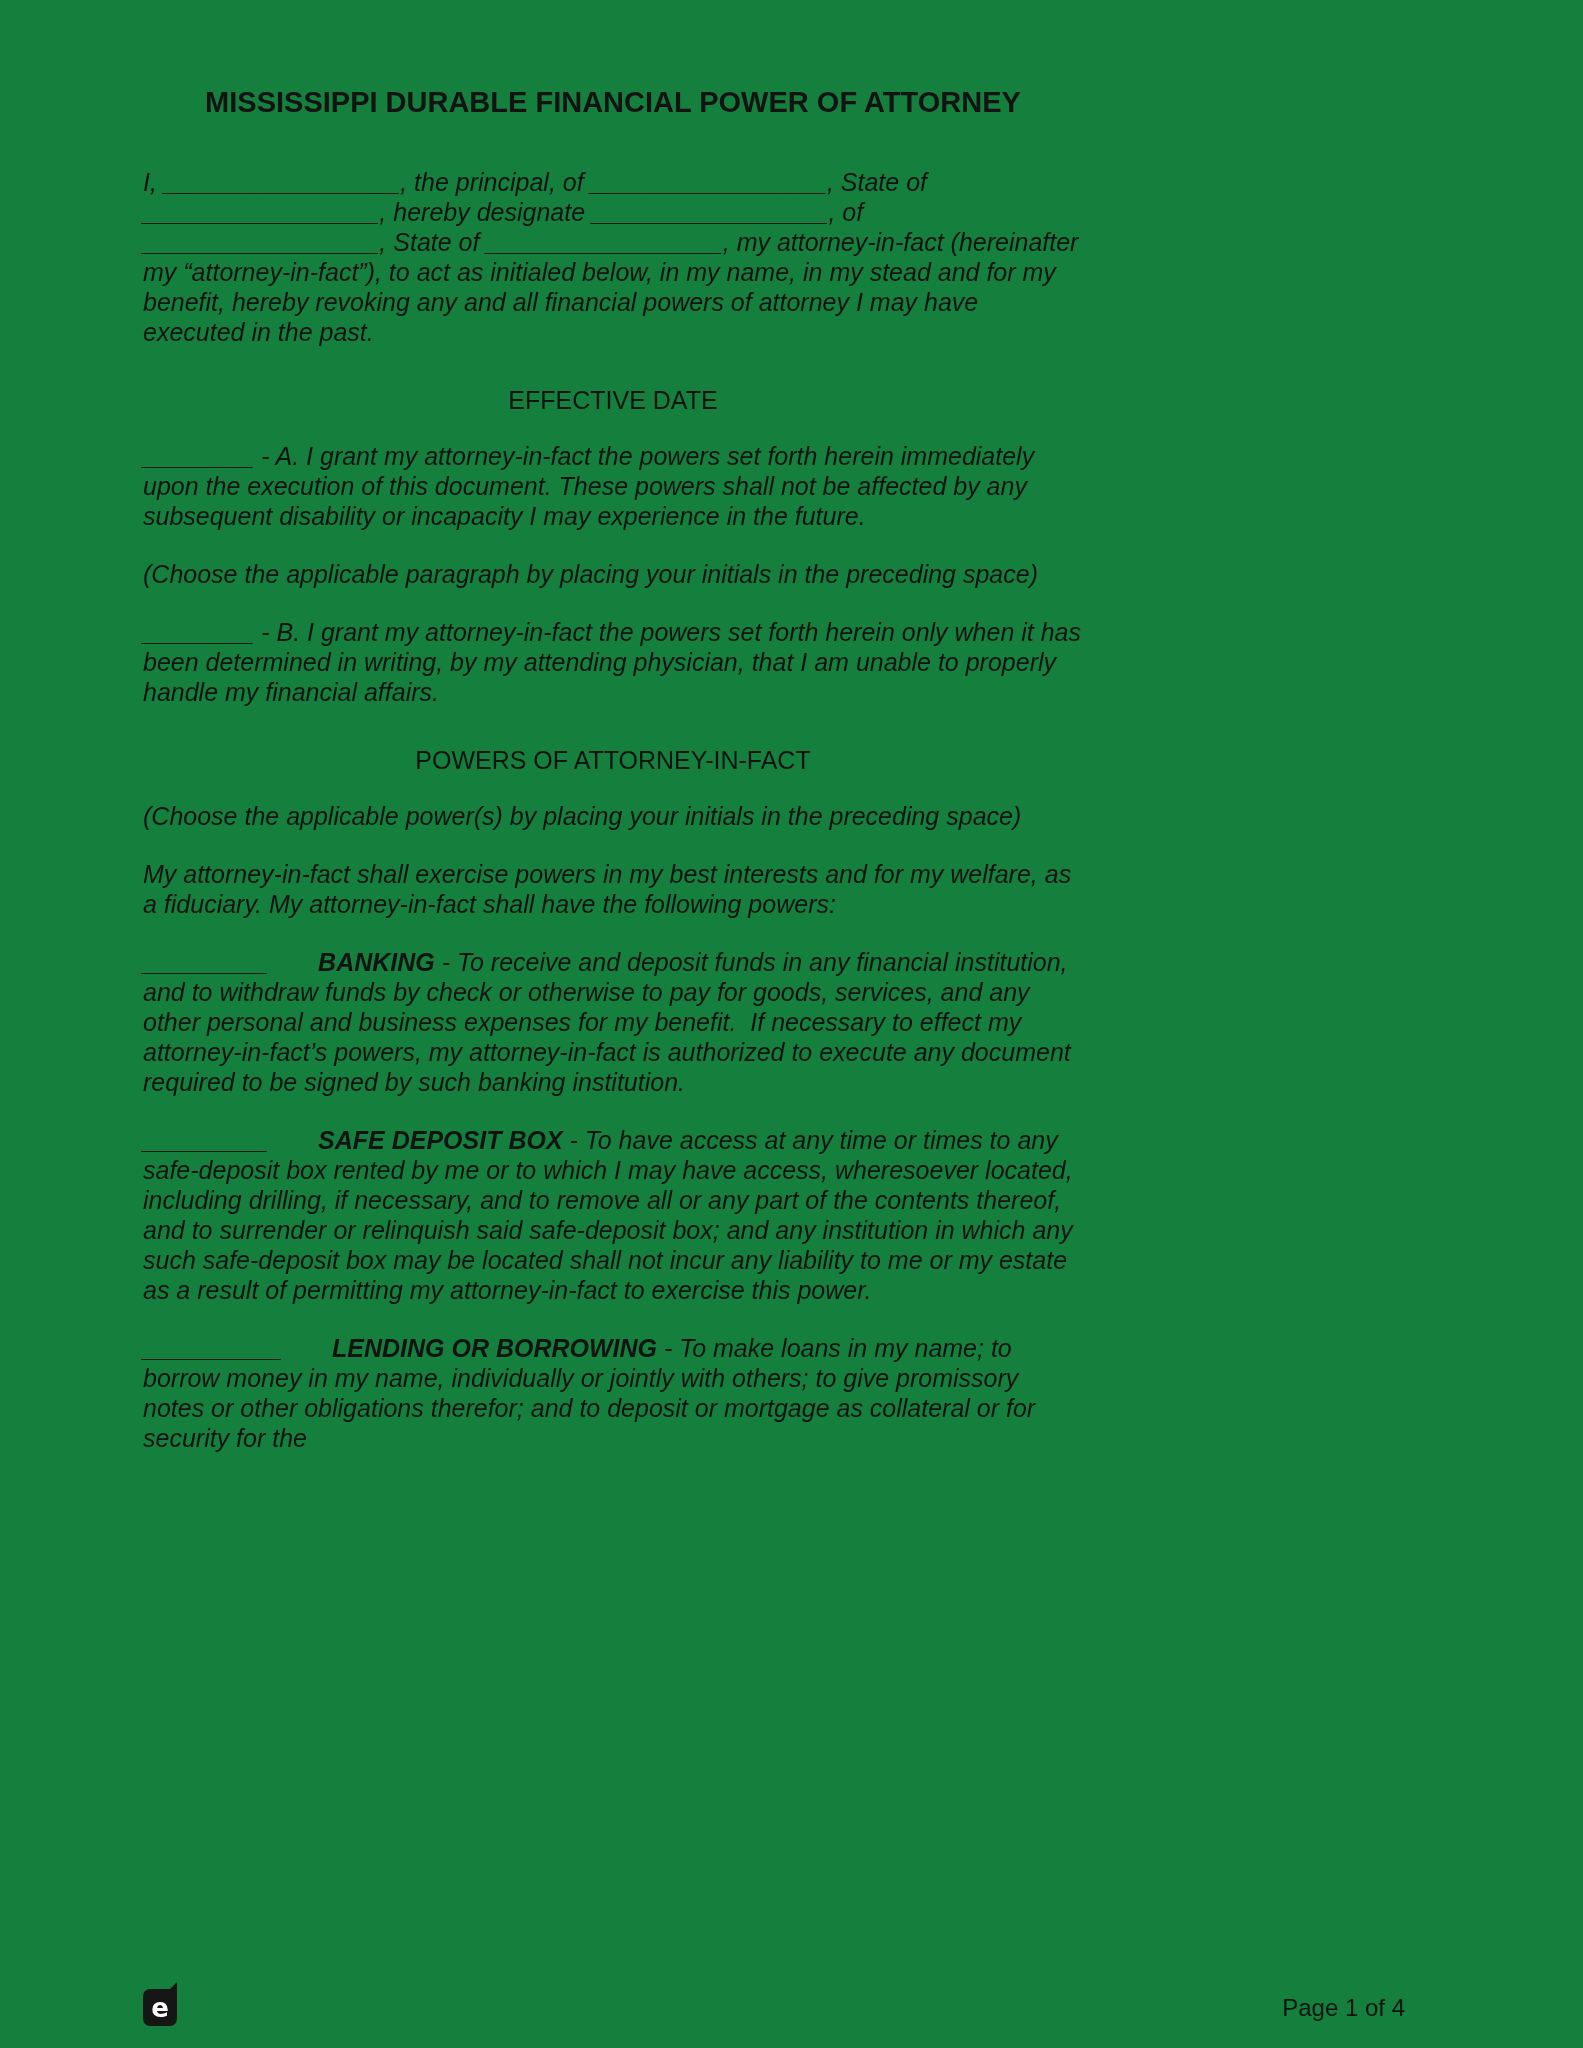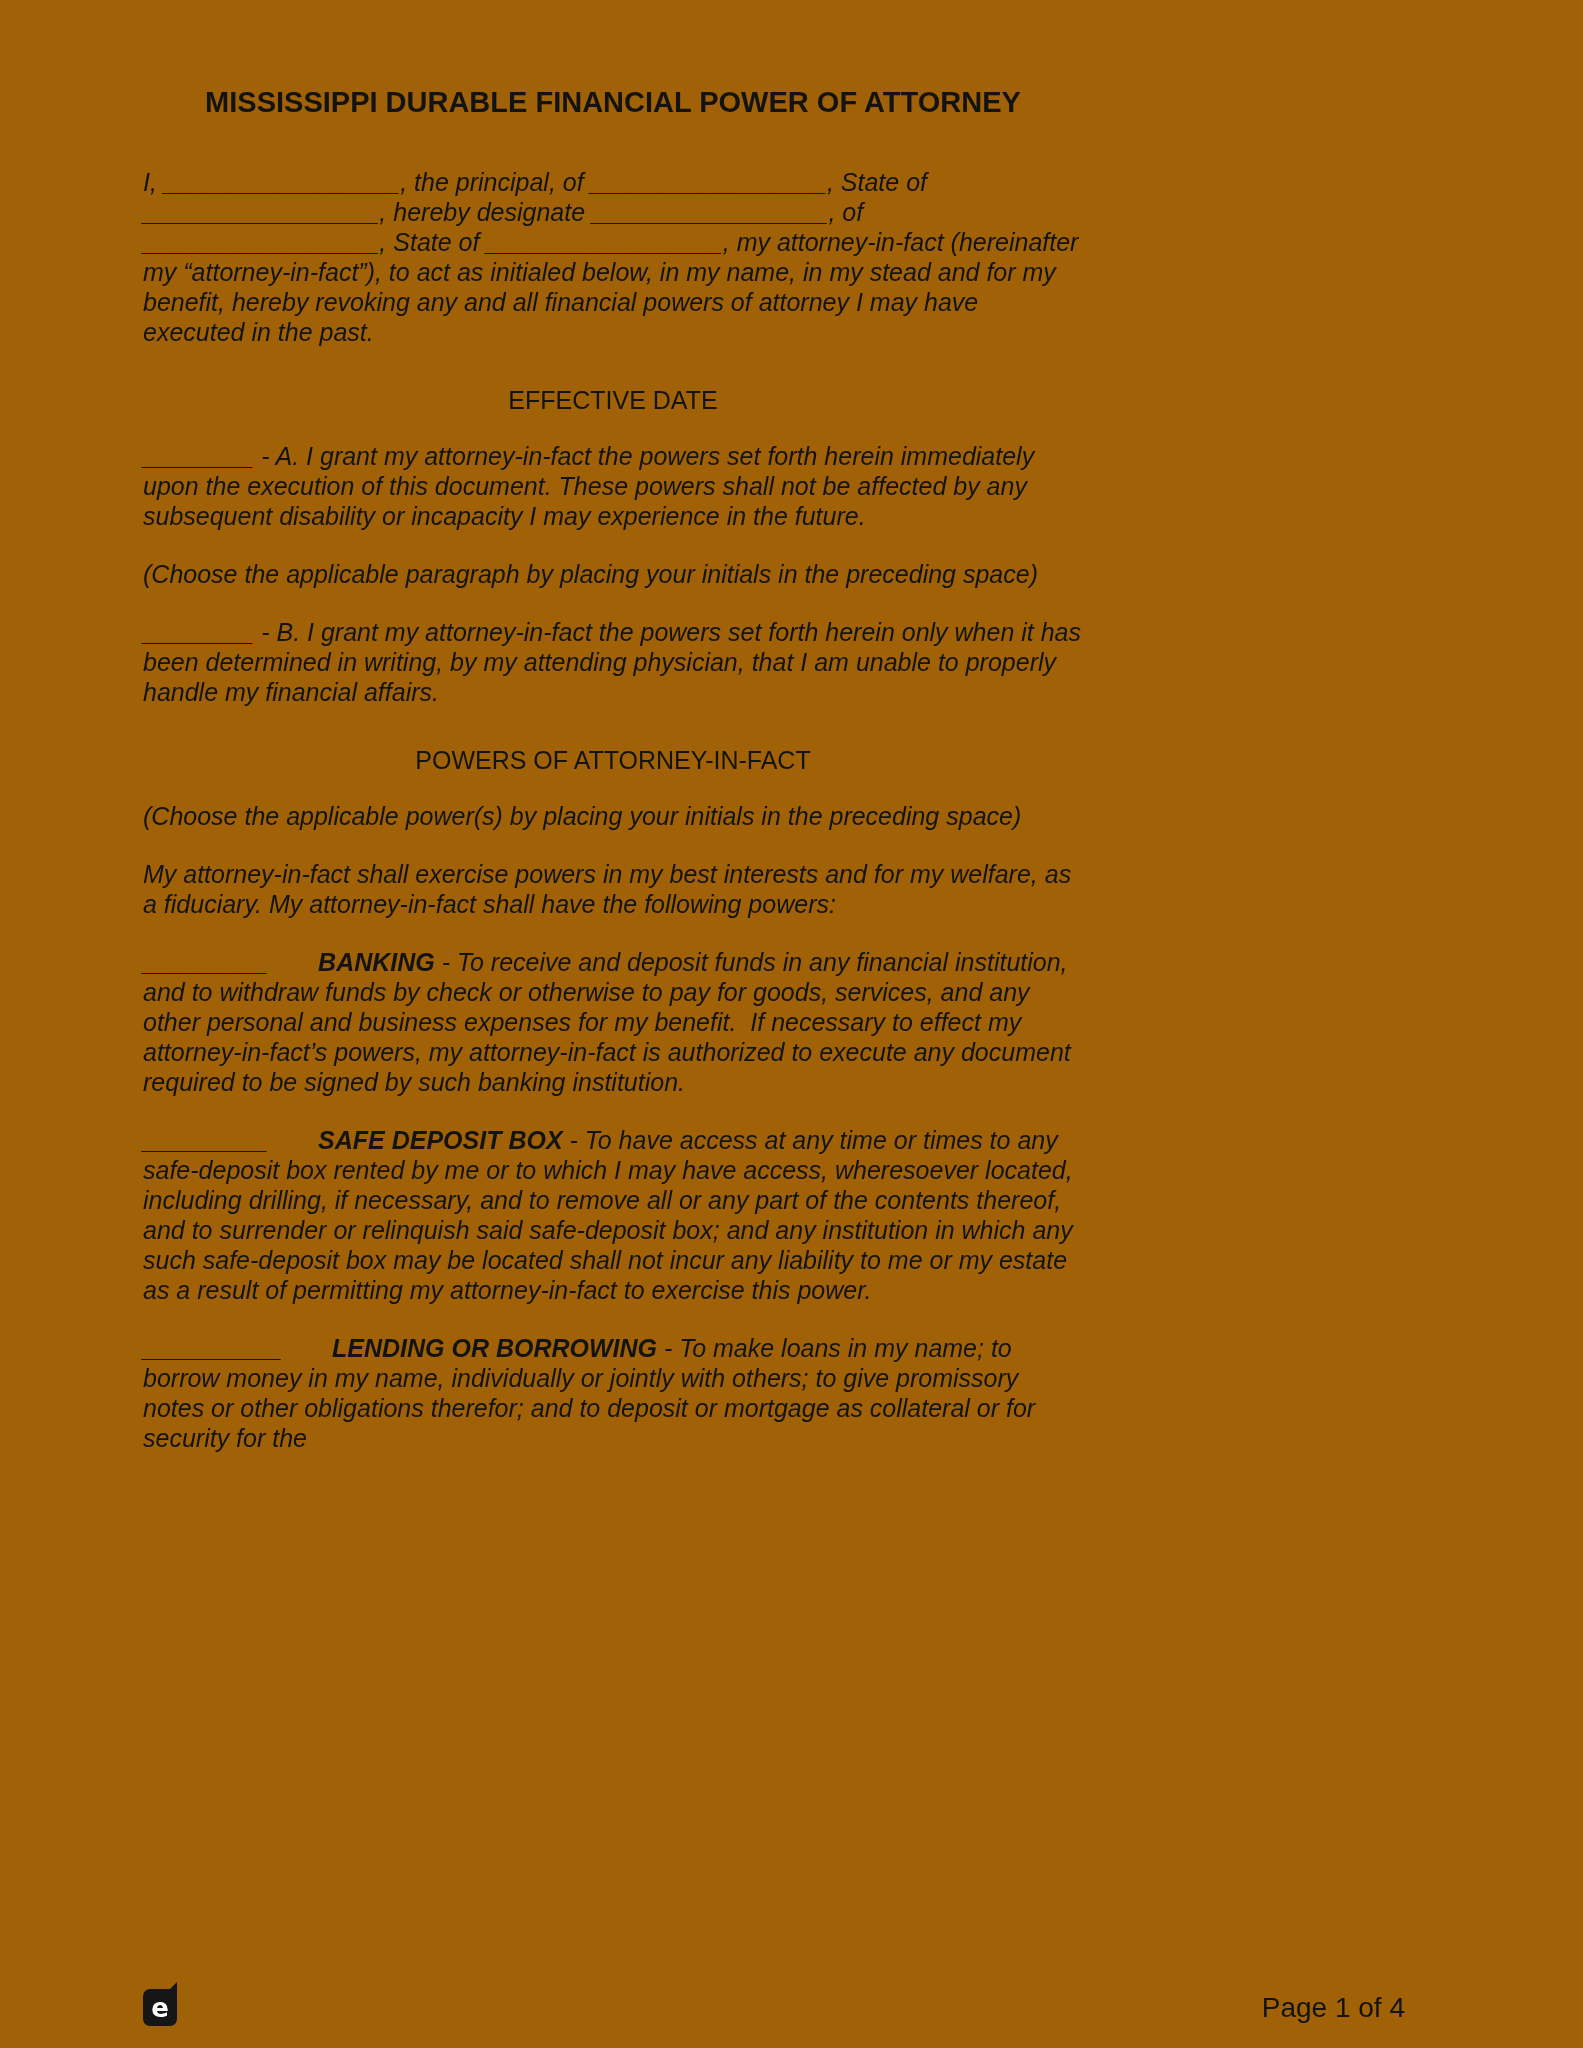--- a/index.html
+++ b/index.html
@@ -1,21 +1,21 @@
 <!DOCTYPE html>
 <html><head>
 <meta charset="utf-8">
 <style>
   * { margin: 0; padding: 0; box-sizing: border-box; }
   html, body { background: #ffffff; }
   .page {
     position: relative;
     width: 1583px;
     height: 2048px;
-    background: #a16207;
+    background: #15803d;
     color: #131313;
     font-family: "Liberation Sans", sans-serif;
     overflow: hidden;
   }
   .content {
     position: absolute;
     left: 143px;
     top: 85px;
     width: 940px;
   }
@@ -73,21 +73,21 @@
     border-bottom: 13px solid #161616;
   }
   .logo-letter {
     color: #ffffff;
     font-size: 26px;
     font-weight: bold;
     line-height: 1;
     font-family: "DejaVu Sans", sans-serif;
   }
   .page-number {
-    font-size: 28px;
+    font-size: 24px;
     color: #131313;
   }
 </style>
 </head>
 <body>
 
 <div class="page">
   <div class="content">
 
     <h1 class="title">MISSISSIPPI DURABLE FINANCIAL POWER OF ATTORNEY</h1>

